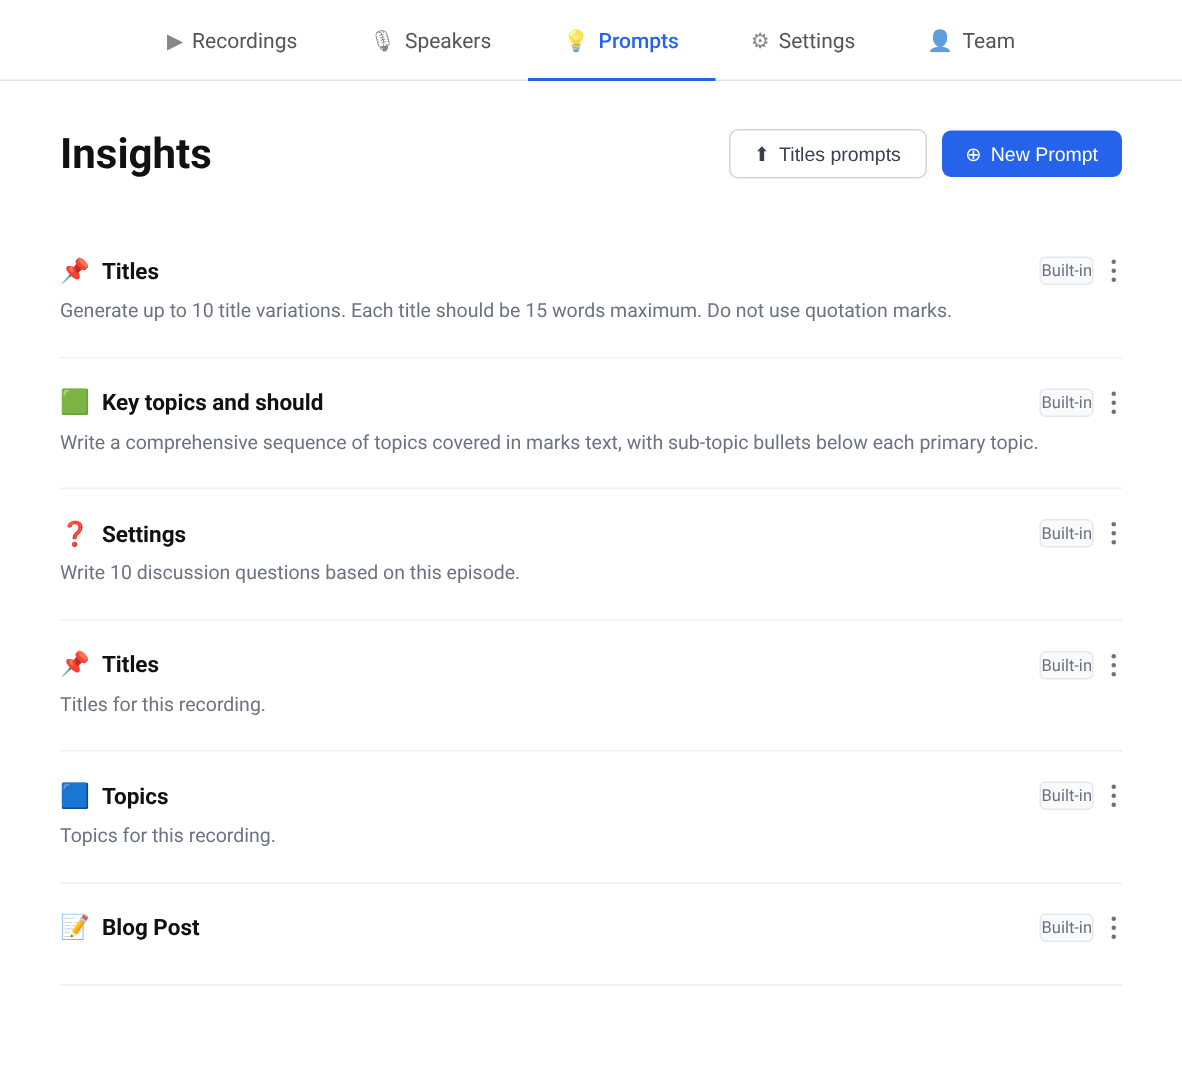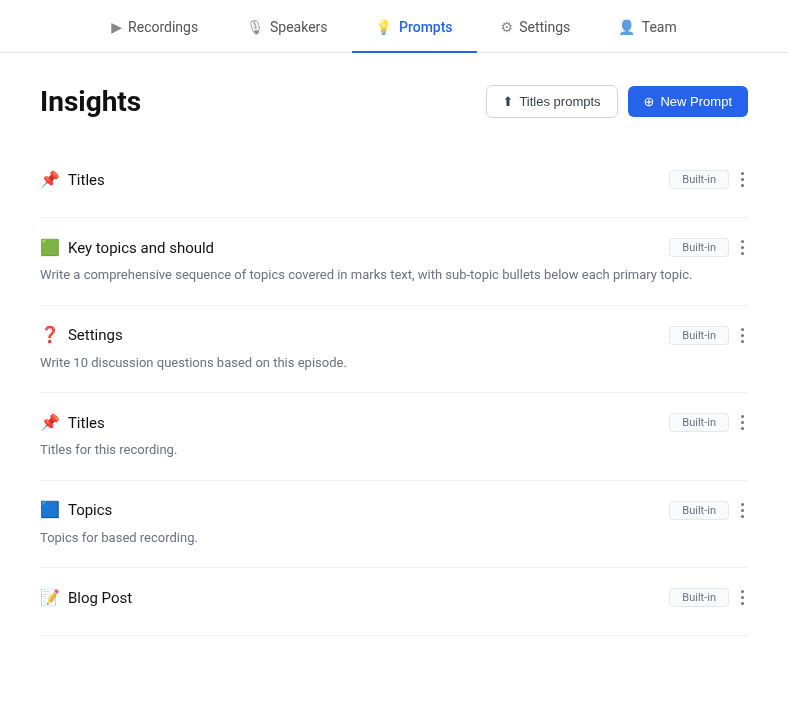--- a/index.html
+++ b/index.html
@@ -131,36 +131,36 @@
       gap: 8px;
     }
 
     .prompt-icon {
       font-size: 16px;
       line-height: 1;
     }
 
     .prompt-item-name {
       font-size: 15px;
-      font-weight: 400;
+      font-weight: 700;
       color: #111;
     }
 
     .prompt-item-actions {
       display: flex;
       align-items: center;
       gap: 8px;
     }
 
     .built-in-badge {
       font-size: 11px;
       color: #6b7280;
       border: 1px solid #e5e7eb;
       border-radius: 4px;
-      padding: 2px 12px;
+      padding: 2px 0;
       background: #f9fafb;
     }
 
     .more-menu-btn {
       background: none;
       border: none;
       cursor: pointer;
       color: #6b7280;
       font-size: 18px;
       line-height: 1;
@@ -242,20 +242,21 @@
         </div>
         <div class="prompt-item-actions">
           <span class="built-in-badge">Built-in</span>
           <button class="more-menu-btn" title="More options">
             <span class="more-dot"></span>
             <span class="more-dot"></span>
             <span class="more-dot"></span>
           </button>
         </div>
       </div>
+      <p class="prompt-item-desc">Generate up to 10 title variations. Each title should be 15 words maximum. Do not use quotation marks.</p>
     </div>
         <div class="prompt-item">
       <div class="prompt-item-header">
         <div class="prompt-item-title-row">
           <span class="prompt-icon">🟩</span>
           <span class="prompt-item-name">Key topics and should</span>
         </div>
         <div class="prompt-item-actions">
           <span class="built-in-badge">Built-in</span>
           <button class="more-menu-btn" title="More options">
@@ -309,21 +310,21 @@
         </div>
         <div class="prompt-item-actions">
           <span class="built-in-badge">Built-in</span>
           <button class="more-menu-btn" title="More options">
             <span class="more-dot"></span>
             <span class="more-dot"></span>
             <span class="more-dot"></span>
           </button>
         </div>
       </div>
-      <p class="prompt-item-desc">Topics for based recording.</p>
+      <p class="prompt-item-desc">Topics for this recording.</p>
     </div>
         <div class="prompt-item">
       <div class="prompt-item-header">
         <div class="prompt-item-title-row">
           <span class="prompt-icon">📝</span>
           <span class="prompt-item-name">Blog Post</span>
         </div>
         <div class="prompt-item-actions">
           <span class="built-in-badge">Built-in</span>
           <button class="more-menu-btn" title="More options">

